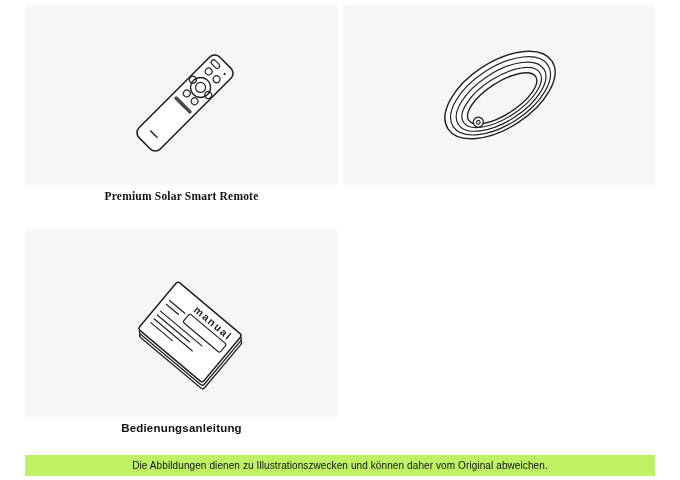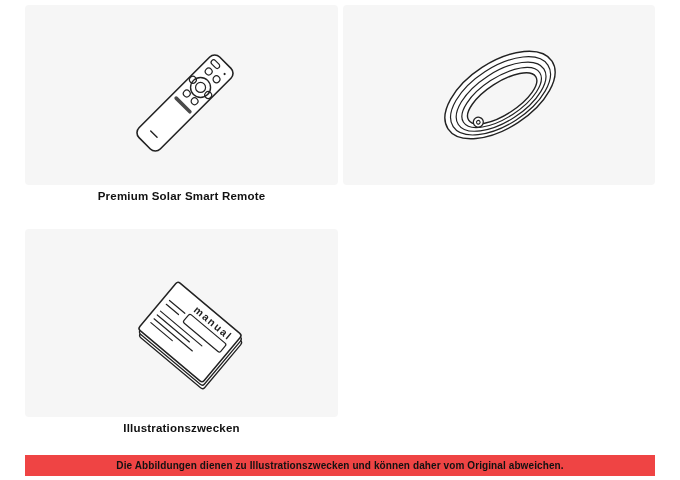--- a/index.html
+++ b/index.html
@@ -22,23 +22,23 @@
     position:absolute;
     text-align:center;
     font-size:11.5px;
     font-weight:700;
     letter-spacing:.2px;
     color:#111;
   }
   .disclaimer{
     position:absolute;
     left:25px;top:455px;width:630px;height:21px;
-    background:#ef4444;
+    background:#bef264;
     font-size:10px;
-    font-weight:700;
+    font-weight:400;
     color:#111;
     text-align:center;
     line-height:21px;
     letter-spacing:.1px;
   }
   .ill{stroke:#222;fill:none;stroke-linecap:round;stroke-linejoin:round;}
   .ill-fill-white{fill:#ffffff;stroke:#222;stroke-linejoin:round;}
   .ill-fill-bg{fill:#f6f6f6;stroke:#222;}
   .manual-text{
     font-family:"Liberation Sans", sans-serif;
@@ -73,21 +73,21 @@
 
         <circle class="ill" cx="-5.5" cy="-8" r="3.4" stroke-width="1.2"></circle>
         <circle class="ill" cx="5.5" cy="-8" r="3.4" stroke-width="1.2"></circle>
 
         <rect x="-11.5" y="1" width="23" height="3.6" rx="1.8" fill="#4a4a4a" stroke="none"></rect>
 
         <line class="ill" x1="-4.5" y1="44" x2="4.5" y2="44" stroke="#8a8a8a" stroke-width="1.4"></line>
       </g>
     </svg>
   </div>
-  <div class="caption" style="left:25px;top:190px;width:313px;">Premium Solar Smart Remote</div>
+  <div class="caption" style="left:25px;top:190px;width:313px;font-family:Liberation Serif, serif;">Premium Solar Smart Remote</div>
 
   <div class="panel" style="left:343px;top:5px;width:312px;height:180px;">
     <svg width="312" height="180" viewBox="0 0 312 180">
       <g transform="translate(157,90) rotate(-33)">
         <ellipse class="ill-fill-white" cx="0" cy="0" rx="62" ry="33" stroke-width="1.4"></ellipse>
         <ellipse class="ill" cx="0" cy="1" rx="56.5" ry="28.8" stroke-width="1.2"></ellipse>
         <ellipse class="ill" cx="0" cy="2" rx="51" ry="24.5" stroke-width="1.2"></ellipse>
         <ellipse class="ill" cx="0" cy="3" rx="45.5" ry="20.2" stroke-width="1.2"></ellipse>
         <ellipse class="ill-fill-bg" cx="0" cy="4" rx="40" ry="16" stroke-width="1.4"></ellipse>
 
@@ -114,19 +114,19 @@
           <line class="ill" x1="6" y1="20" x2="26" y2="20" stroke-width="1.2"></line>
           <line class="ill" x1="6" y1="25" x2="22" y2="25" stroke-width="1.2"></line>
           <line class="ill" x1="6" y1="34" x2="60" y2="34" stroke-width="1.2"></line>
           <line class="ill" x1="6" y1="39" x2="48" y2="39" stroke-width="1.2"></line>
           <line class="ill" x1="6" y1="44" x2="56" y2="44" stroke-width="1.2"></line>
           <line class="ill" x1="6" y1="49" x2="34" y2="49" stroke-width="1.2"></line>
         </g>
       </g>
     </svg>
   </div>
-  <div class="caption" style="left:25px;top:422px;width:313px;">Illustrationszwecken</div>
+  <div class="caption" style="left:25px;top:422px;width:313px;">Bedienungsanleitung</div>
 
   <div class="disclaimer">
     <span>Die Abbildungen dienen zu Illustrationszwecken und können daher vom Original abweichen.</span>
   </div>
 
 </div>
 
 </body></html>

